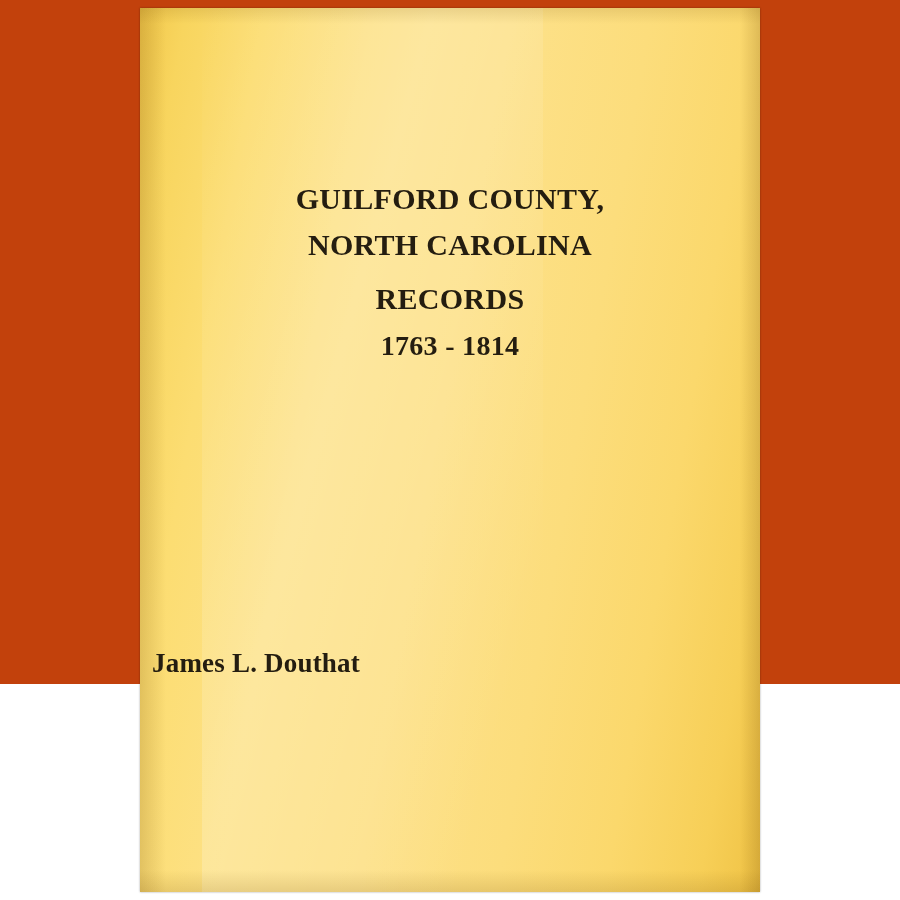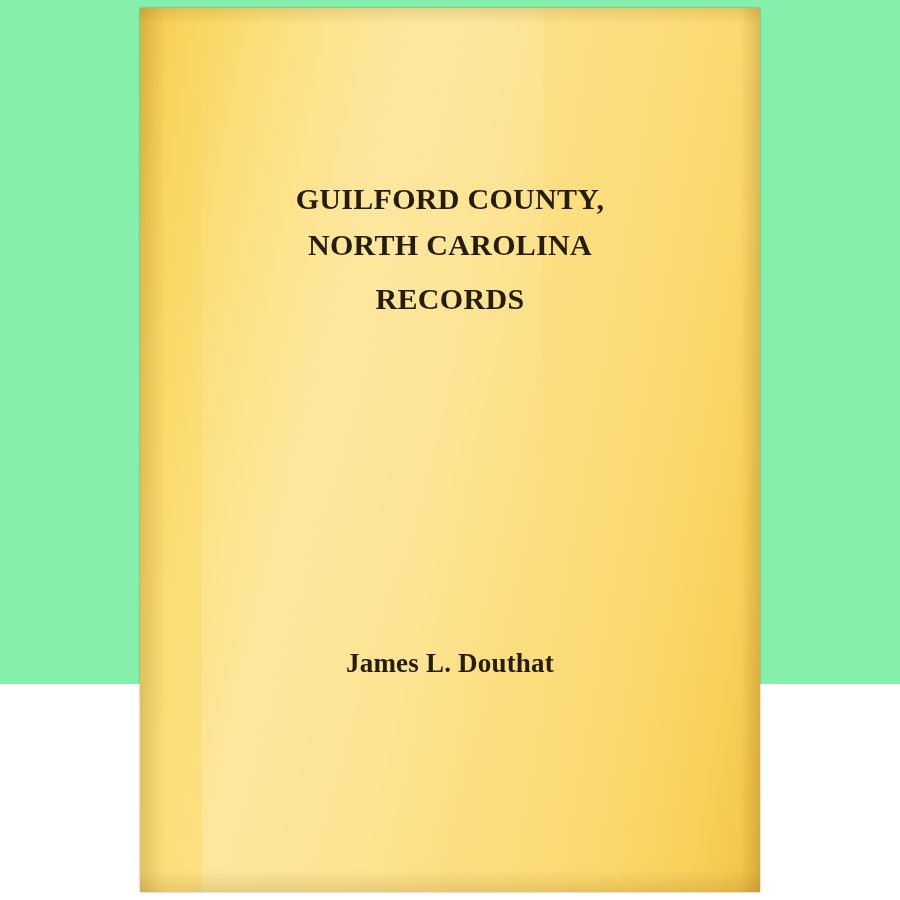--- a/index.html
+++ b/index.html
@@ -10,21 +10,21 @@
     width: 900px;
     height: 900px;
     background: #ffffff;
     font-family: "Liberation Serif", serif;
     overflow: hidden;
   }
   .page-canvas {
     position: relative;
     width: 900px;
     height: 684px;
-    background: #86efac;
+    background: #c2410c;
   }
   
   .book-cover {
     position: absolute;
     left: 140px;
     top: 8px;
     width: 620px;
     height: 884px;
     background:
       linear-gradient(100deg,
@@ -114,21 +114,21 @@
   }
   .title-line-4 {
     font-size: 28px;
   }
 
   .author-block {
     position: absolute;
     left: 0;
     right: 0;
     top: 640px;
-    text-align: center;
+    padding-left: 12px;
   }
   .author-name {
     font-family: "Liberation Serif", serif;
     font-weight: bold;
     font-size: 27px;
     color: #241d10;
     letter-spacing: 0.2px;
   }
 </style>
 </head>
@@ -141,20 +141,21 @@
     <div class="sheen"></div>
     <div class="spine-shade"></div>
     <div class="right-shade"></div>
     <div class="top-shade"></div>
     <div class="bottom-shade"></div>
 
     <div class="title-block">
       <div class="title-line title-line-1">GUILFORD COUNTY,</div>
       <div class="title-line title-line-2">NORTH CAROLINA</div>
       <div class="title-line title-line-3">RECORDS</div>
+      <div class="title-line title-line-4">1763 - 1814</div>
     </div>
 
     <div class="author-block">
       <div class="author-name">James L. Douthat</div>
     </div>
 
   </div>
 </div>
 
 </body></html>

